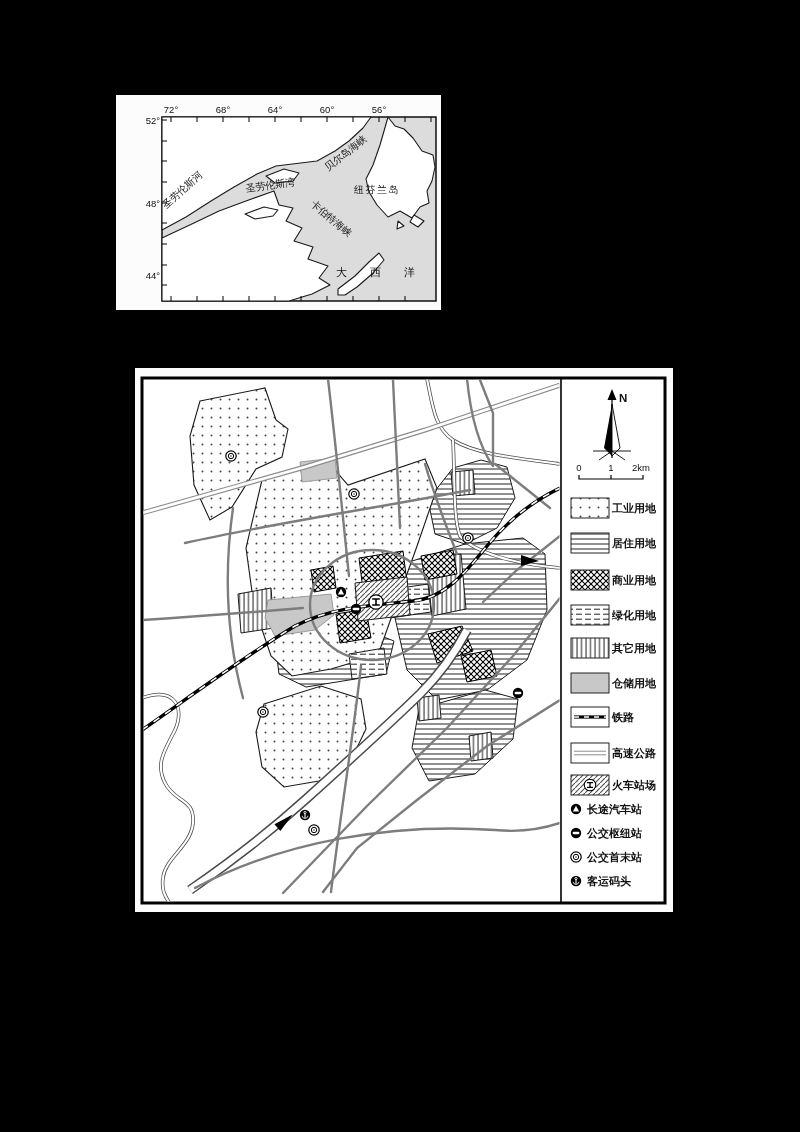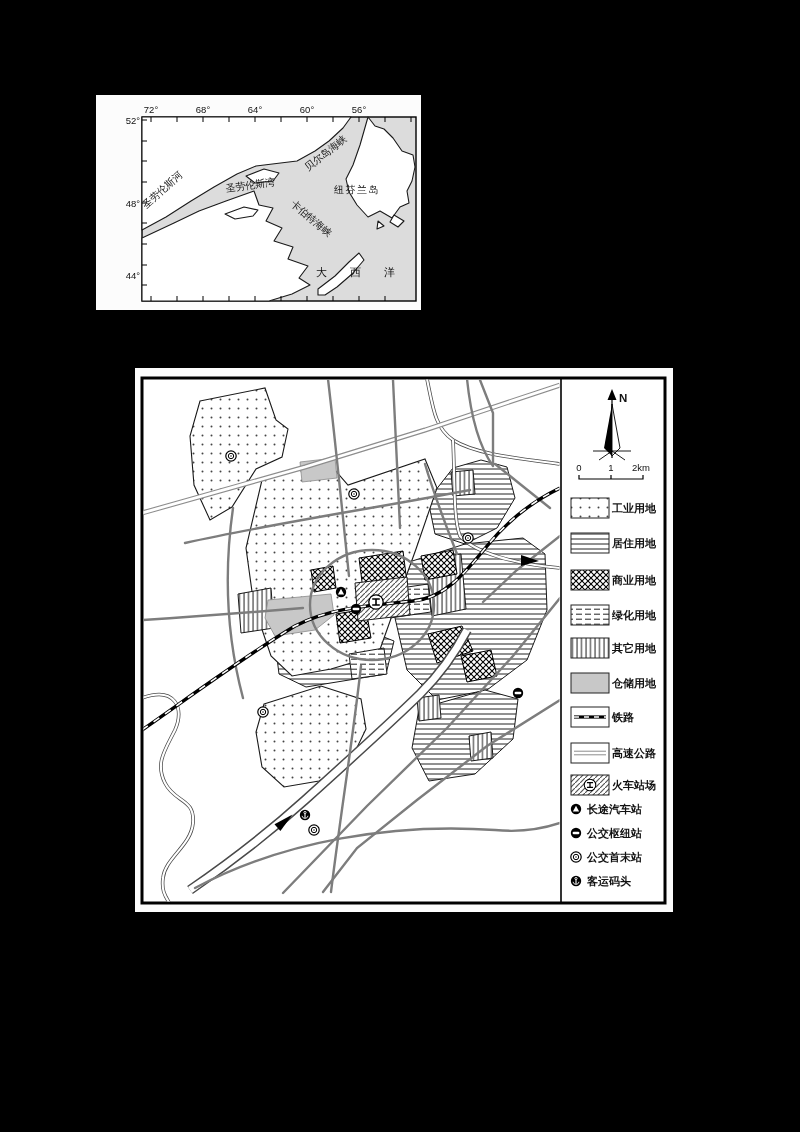--- a/index.html
+++ b/index.html
@@ -2,21 +2,21 @@
 <html><head>
 <meta charset="utf-8">
 <style>
   html,body{margin:0;padding:0;}
   body{
     width:800px;height:1132px;position:relative;overflow:hidden;
     background:#000;
     font-family:"Liberation Sans", sans-serif;
   }
   .panel{position:absolute;background:#fcfcfc;}
-  #regional-panel{left:96px;top:95px;width:325px;height:215px;}
+  #regional-panel{left:116px;top:95px;width:325px;height:215px;}
   #city-panel{left:135px;top:368px;width:538px;height:544px;}
   svg{display:block;}
   text{fill:#111;}
   .tick-label{font-size:9.5px;}
   .place-label{font-size:10px;}
   .legend-label{font-size:11px;font-weight:600;}
   .scale-label{font-size:9.5px;}
   .north-label{font-size:11.5px;font-weight:700;}
 </style>
 </head>

